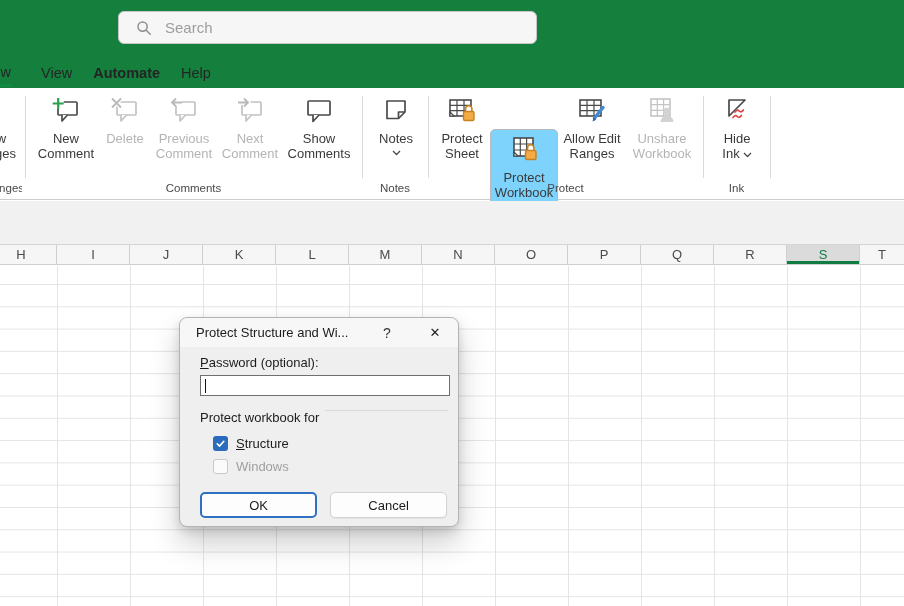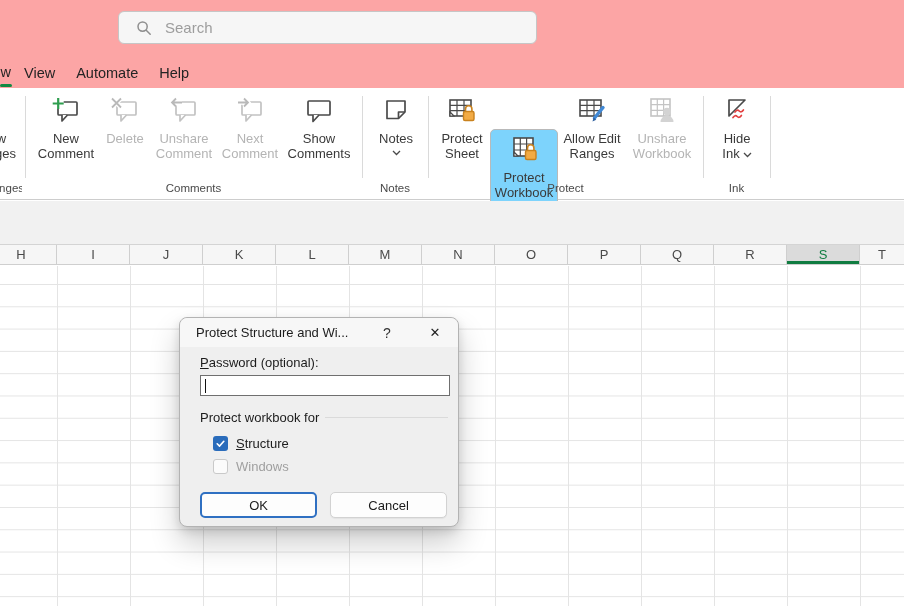--- a/index.html
+++ b/index.html
@@ -4,33 +4,33 @@
 <style>
   * { margin:0; padding:0; box-sizing:border-box; }
   html,body { background:#fff; }
   #app {
     position:relative; width:904px; height:606px; overflow:hidden;
     font-family:"Liberation Sans", sans-serif; background:#fff;
     -webkit-font-smoothing:antialiased;
   }
 
   
-  .titlebar { position:absolute; left:0; top:0; width:904px; height:88px; background:#fca5a5; }
+  .titlebar { position:absolute; left:0; top:0; width:904px; height:88px; background:#15803d; }
   .search-box {
     position:absolute; left:118px; top:11px; width:419px; height:33px;
     background:#f6f6f6; border:1px solid #c6c6c6; border-radius:6px;
     display:flex; align-items:center; padding-left:17px; gap:13px;
   }
   .search-box .ph { font-size:15px; color:#9d9d9d; }
   .menu-row { position:absolute; left:0; top:58px; height:30px; display:flex; align-items:center; font-size:14.5px; color:#242424; }
   .tab { padding:0; cursor:default; }
   .tab-clipped { position:relative; width:14px; height:30px; overflow:hidden; }
   .tab-clipped .txt { position:absolute; right:3px; top:0; line-height:28px; white-space:nowrap; }
   .active-underline { position:absolute; left:0; top:26px; width:12px; height:3px; background:#118a43; border-radius:2px; }
-  .tab-view { margin-left:10px; } .tab-auto { margin-left:21px; } .tab-help { margin-left:21px; }
+  .tab-view { margin-left:27px; } .tab-auto { margin-left:21px;font-weight:bold; } .tab-help { margin-left:21px; }
 
   
   .ribbon { position:absolute; left:0; top:88px; width:904px; height:112px; background:#fff; border-bottom:1px solid #cdcdcd; }
   .vsep { position:absolute; top:8px; height:82px; width:1px; background:#dadada; }
   .rbtn { position:absolute; top:6px; display:flex; flex-direction:column; align-items:center; cursor:default; }
   .rbtn .ic { height:32px; display:flex; align-items:flex-end; justify-content:center; }
   .rbtn .lbl { margin-top:5px; font-size:13px; line-height:15px; text-align:center; color:#3a3a3a; }
   .rbtn.disabled .lbl { color:#b4b4b4; }
   .rbtn.selected { top:3px; background:#7dd3fc; border:1px solid #b9b9b9; border-radius:5px; padding-top:3px; height:97px;margin-top:38px; }
   .grp-label { position:absolute; top:94px; font-size:11.5px; color:#494949; text-align:center; }
@@ -69,21 +69,21 @@
   }
   .dlg-titlebar { height:29px; display:flex; align-items:center; padding:0 12px 0 16px; background:#f7f7f7; border-radius:8px 8px 0 0; }
   .dlg-title { flex:1; font-size:13px; color:#1b1b1b; white-space:nowrap; }
   .dlg-help { width:22px; text-align:center; font-size:14px; color:#333; margin-right:26px; cursor:default; }
   .dlg-close { width:22px; text-align:center; font-size:13px; color:#222; cursor:default; }
   .dlg-body { padding:4px 8px 0 20px; }
   .pw-label { display:inline-block; margin:4px 0 5px 0; }
   .pw-label::first-letter { text-decoration:underline; }
   .pw-input { position:relative; height:21px; background:#fff; border:1px solid #6f6f6f; }
   .caret { position:absolute; left:4px; top:3px; width:1px; height:14px; background:#111; }
-  .group-row { display:flex; align-items:center; margin-top:14px; }
+  .group-row { display:flex; align-items:flex-start; margin-top:14px; }
   .group-line { flex:1; height:1px; background:#dadada; margin-left:6px; margin-right:2px; }
   .check-row { display:flex; gap:8px; margin:11px 0 0 13px; }
   .check-row.second { margin-top:8px; }
   .checkbox { width:15px; height:15px; border-radius:3px; display:flex; align-items:center; justify-content:center; }
   .checkbox.checked { background:#2a6cbb; }
   .checkbox.unchecked { background:#fbfbfb; border:1px solid #c9c9c9; }
   .check-label-on { display:inline-block; color:#1c1c1c; }
   .check-label-on::first-letter { text-decoration:underline; }
   .check-label-off { display:inline-block; color:#9f9f9f; }
   .btn-row { display:flex; justify-content:flex-end; gap:13px; margin-top:18px; padding-right:3px; }
@@ -161,21 +161,21 @@
 
     <div class="rbtn disabled" style="left:152px;width:64px">
       <div class="ic">
         <svg width="32" height="30" viewBox="0 0 32 30">
           <rect x="8" y="6" width="19" height="13" rx="1" fill="#fff" stroke="#c2c2c2" stroke-width="1.7"></rect>
           <path d="M12 19 L12 25 L17.5 19" fill="#fff" stroke="#c2c2c2" stroke-width="1.7" stroke-linejoin="round"></path>
           <path d="M14 6.5 H4 M8 2.5 L4 6.5 L8 10.5" fill="none" stroke="#fff" stroke-width="4.5"></path>
           <path d="M14 6.5 H4 M8 2.5 L4 6.5 L8 10.5" fill="none" stroke="#b9b9b9" stroke-width="1.8"></path>
         </svg>
       </div>
-      <div class="lbl">Unshare Comment</div>
+      <div class="lbl">Previous Comment</div>
     </div>
 
     <div class="rbtn" style="left:283px;width:72px">
       <div class="ic">
         <svg width="32" height="30" viewBox="0 0 32 30">
           <rect x="5" y="5" width="22" height="14" rx="1" fill="#fff" stroke="#4a4a4a" stroke-width="1.7"></rect>
           <path d="M10 19 L10 25.5 L16 19" fill="#fff" stroke="#4a4a4a" stroke-width="1.7" stroke-linejoin="round"></path>
         </svg>
       </div>
       <div class="lbl">Show Comments</div>

